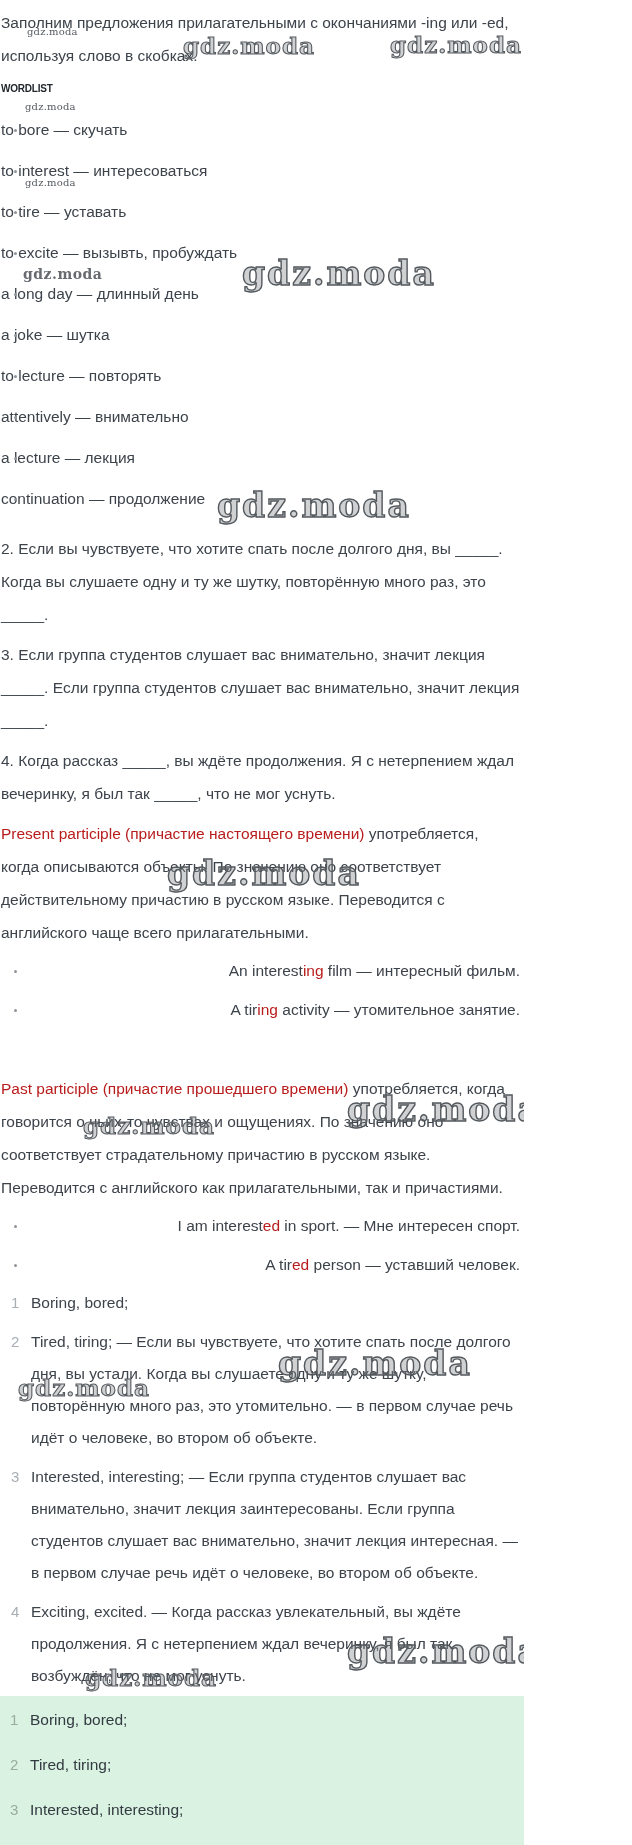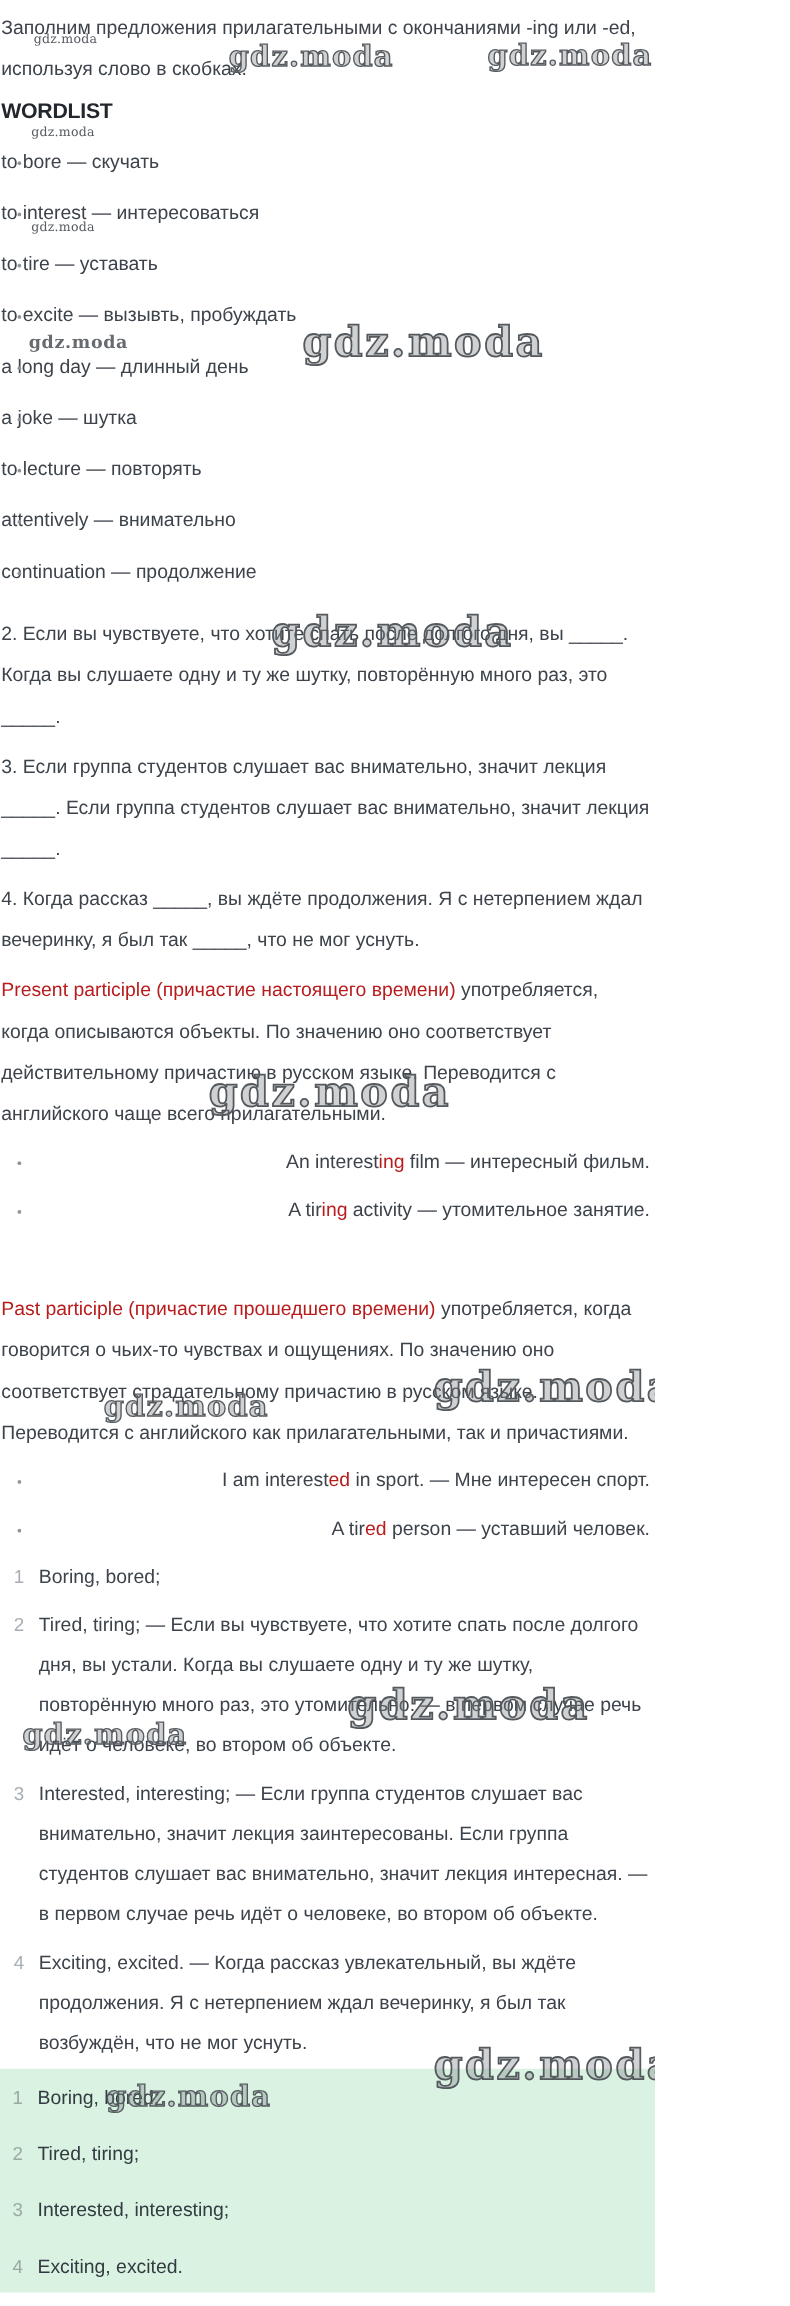--- a/index.html
+++ b/index.html
@@ -11,21 +11,21 @@
     background: #ffffff;
     overflow: hidden;
     font-family: "Liberation Sans", "DejaVu Sans", sans-serif;
     font-size: 15.5px;
     color: #3d434b;
   }
   .content { padding: 6px 4px 0 1px; }
   p.body { margin: 0 0 8px; line-height: 33px; max-width: 624px; }
   .intro { line-height: 34px; margin-bottom: 0; }
   .wordlist-heading {
-    font-size: 17px; font-weight: 700; color: #22272d;
+    font-size: 10px; font-weight: 700; color: #22272d;
     margin: 4px 0 0; letter-spacing: -0.2px; line-height: 18px;
   }
   ul.wordlist { list-style: none; margin: 24px 0 0; padding: 0; }
   ul.wordlist li { position: relative; margin-bottom: 25px; line-height: 16px; }
   ul.wordlist li::before,
   ul.examples li::before {
     content: ""; position: absolute; left: 13px; top: 7px;
     width: 3px; height: 3px; border-radius: 50%; background: #8e949a;
   }
   p.q { margin-bottom: 7px; }
@@ -70,20 +70,21 @@
 
     <ul class="wordlist">
       <li>to bore — скучать</li>
       <li>to interest — интересоваться</li>
       <li>to tire — уставать</li>
       <li>to excite — вызывть, пробуждать</li>
       <li>a long day — длинный день</li>
       <li>a joke — шутка</li>
       <li>to lecture — повторять</li>
       <li>attentively — внимательно</li>
+      <li>a lecture — лекция</li>
       <li>continuation — продолжение</li>
     </ul>
 
     <p class="body q">2. Если вы чувствуете, что хотите спать после долгого дня, вы _____. Когда вы слушаете одну и ту же шутку, повторённую много раз, это _____.</p>
     <p class="body q">3. Если группа студентов слушает вас внимательно, значит лекция _____. Если группа студентов слушает вас внимательно, значит лекция _____.</p>
     <p class="body q">4. Когда рассказ _____, вы ждёте продолжения. Я с нетерпением ждал вечеринку, я был так _____, что не мог уснуть.</p>
 
     <p class="body rule"><span class="bld">Present participle (причастие настоящего времени)</span><span> употребляется, когда описываются объекты. По значению оно соответствует действительному причастию в русском языке. Переводится с английского чаще всего прилагательными.</span></p>
 
     <ul class="examples">

